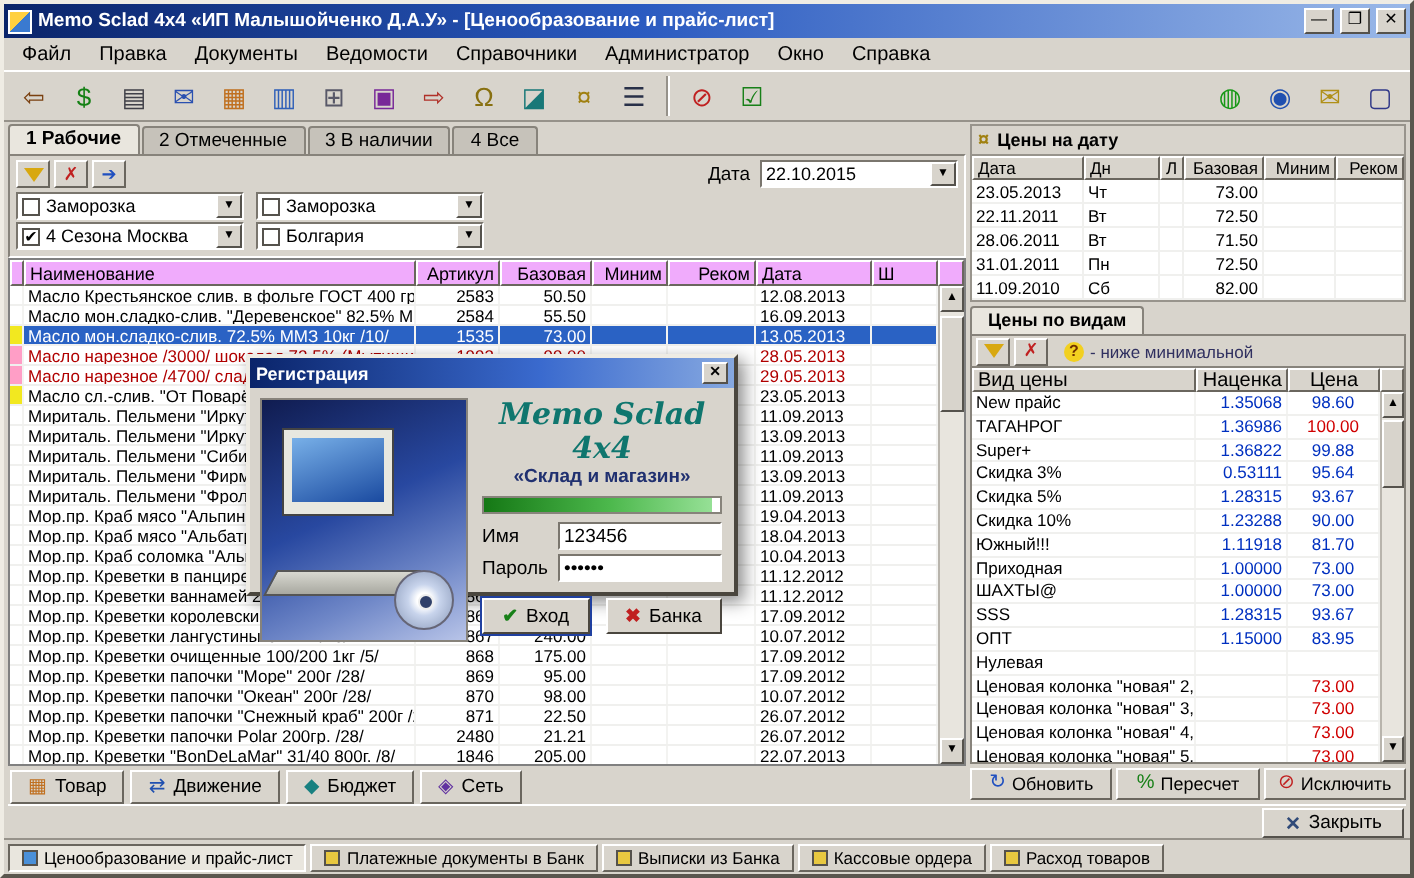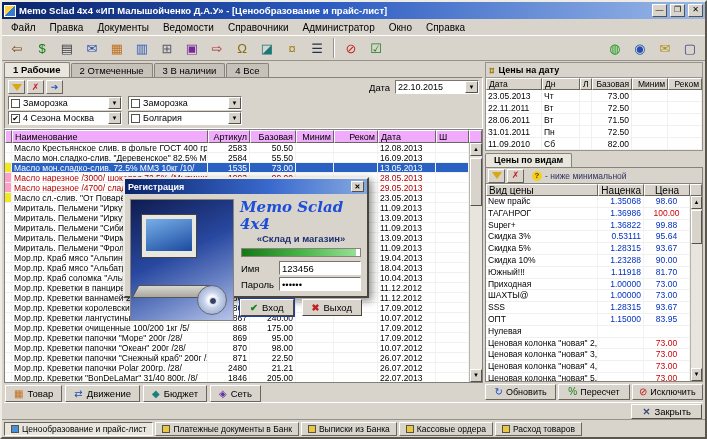--- a/index.html
+++ b/index.html
@@ -43,21 +43,21 @@
   .sm-btn{width:17px;height:14px;display:flex;align-items:center;justify-content:center;background:#d8d4cc;
     border:1px solid;border-color:#fff #6a665e #6a665e #fff;font-size:9px;line-height:1;}
   .funnel{width:0;height:0;border-left:5px solid transparent;border-right:5px solid transparent;border-top:7px solid #d8a810;}
   .glyph-red{color:#c02020;}
   .glyph-blue{color:#2050c0;}
   .f-spacer{flex:1;}
   .date-label{font-size:9.5px;margin-right:3px;}
   .combo{display:flex;align-items:center;height:14px;background:#fff;border:1px solid;border-color:#7a766e #fff #fff #7a766e;font-size:9px;padding-left:2px;overflow:hidden;white-space:nowrap;}
   .combo .arrow-btn{margin-left:auto;width:13px;height:12px;background:#d8d4cc;border:1px solid;border-color:#fff #55524c #55524c #fff;
     font-size:6px;text-align:center;line-height:11px;flex:0 0 auto;}
-  .combo.date-combo{width:84px;}
+  .combo.date-combo{width:99px;}
   .filter-grid{display:grid;grid-template-columns:114px 114px;gap:1px 6px;padding:1px 0 2px;}
   .checkbox{width:9px;height:9px;background:#fff;border:1px solid #55524c;margin-right:3px;flex:0 0 auto;font-size:8px;line-height:8px;text-align:center;}
   .checkbox.checked::after{content:"✔";color:#000;}
 
   
   .grid{flex:1;display:flex;flex-direction:column;border:1px solid #808080;background:#fff;overflow:hidden;min-height:0;}
   .grid-head{display:flex;background:#d8d4cc;flex:0 0 auto;}
   .gh{border:1px solid;border-color:#fff #6a665e #6a665e #fff;font-size:9px;padding:0 2px;height:13px;line-height:12px;overflow:hidden;white-space:nowrap;background:#f0abfc;}
   .grid-main{flex:1;display:flex;min-height:0;}
   .rows{flex:1;overflow:hidden;min-width:0;}
@@ -138,21 +138,21 @@
   .dclose{width:13px;height:11px;background:#d8d4cc;border:1px solid;border-color:#fff #55524c #55524c #fff;color:#000;font-size:7px;line-height:9px;text-align:center;}
   .dbody{display:flex;gap:6px;padding:5px;}
   .dlg-img{width:104px;height:122px;position:relative;border:1px solid #87837b;overflow:hidden;flex:0 0 auto;
     background:linear-gradient(155deg,#101c50 0%,#2848a0 45%,#7088c8 75%,#b8c4e8 100%);}
   .art-monitor{position:absolute;left:10px;top:14px;width:56px;height:44px;background:#e8e8e0;border:1px solid #444;}
   .art-screen{position:absolute;left:4px;top:4px;right:4px;bottom:6px;background:linear-gradient(160deg,#78b0e8,#1a4aa0);}
   .art-keyboard{position:absolute;left:4px;bottom:22px;width:72px;height:13px;background:linear-gradient(#d8d8d0,#a8a8a0);border:1px solid #555;transform:skewX(-28deg);}
   .art-cd{position:absolute;right:6px;bottom:5px;width:30px;height:30px;border-radius:50%;background:radial-gradient(circle,#ffffff 18%,#c8d4ec 40%,#8898b8 100%);border:1px solid #667;}
   .art-cd-hole{position:absolute;left:11px;top:11px;width:8px;height:8px;border-radius:50%;background:#30406a;border:1px solid #eee;}
   .dlg-right{flex:1;display:flex;flex-direction:column;min-width:0;}
-  .dlg-product{font-family:"DejaVu Serif",serif;font-style:italic;font-weight:bold;color:#1d4ed8;font-size:15px;text-align:left;line-height:17px;}
+  .dlg-product{font-family:"DejaVu Serif",serif;font-style:italic;font-weight:bold;color:#0f766e;font-size:15px;text-align:center;line-height:17px;}
   .dlg-sub{font-size:9.5px;font-weight:bold;color:#203070;text-align:center;}
   .dlg-progress{height:9px;border:1px solid #87837b;background:#fff;margin:4px 1px 3px;}
   .dlg-fill{height:100%;width:97%;background:linear-gradient(90deg,#157815,#4cb84c 55%,#96e096);}
   .dlg-field{display:flex;align-items:center;gap:4px;margin:1px 1px;}
   .dlg-field label{width:34px;font-size:9.5px;}
   .dlg-field input{flex:1;height:14px;border:1px solid;border-color:#7a766e #fff #fff #7a766e;font-size:9.5px;padding:0 2px;font-family:"Liberation Sans",sans-serif;background:#fff;min-width:0;}
   .dlg-buttons{display:flex;gap:8px;justify-content:center;margin-top:7px;}
   .dbtn{display:flex;align-items:center;gap:4px;padding:2px 9px;background:#d8d4cc;border:1px solid;border-color:#fff #4a463e #4a463e #fff;font-size:9.5px;}
   .dbtn.primary{box-shadow:0 0 0 1px #2040a0;}
   .ok-glyph{color:#188018;font-weight:bold;}
@@ -931,20 +931,20 @@
           <label>Пароль</label>
           <input value="••••••" style="">
         </div>
         <div class="dlg-buttons">
           <span class="dbtn primary">
             <span class="ok-glyph">✔</span>
             <span>Вход</span>
           </span>
           <span class="dbtn">
             <span class="x-glyph">✖</span>
-            <span>Выход</span>
+            <span>Банка</span>
           </span>
         </div>
       </div>
     </div>
   </div>
 
 </div>
 
 </body></html>

